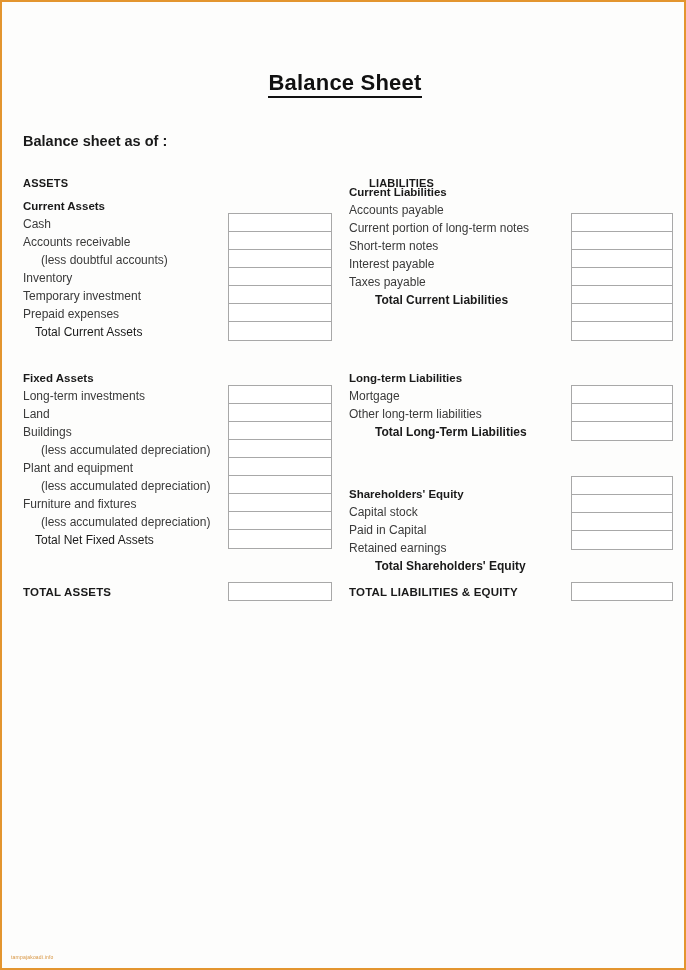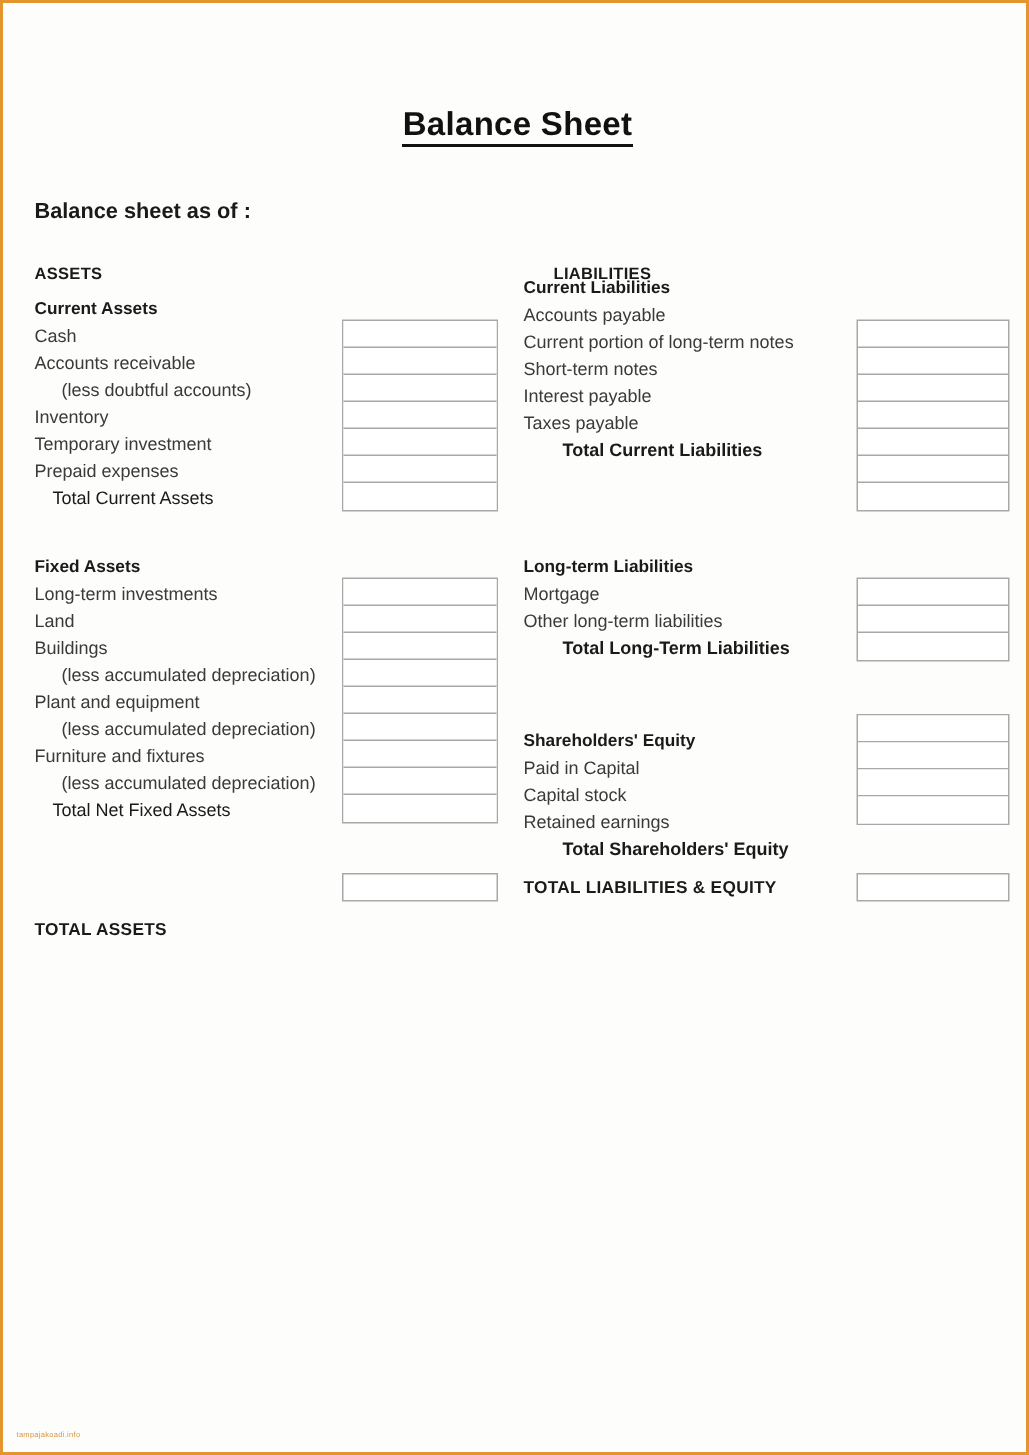--- a/index.html
+++ b/index.html
@@ -184,21 +184,21 @@
       <div class="box-cell"></div>
       <div class="box-cell"></div>
       <div class="box-cell"></div>
       <div class="box-cell"></div>
       <div class="box-cell"></div>
       <div class="box-cell"></div>
       <div class="box-cell"></div>
       <div class="box-cell"></div>
     </div>
 
-  <div class="grand" style="top:612px; left:21px;">TOTAL ASSETS</div>
+  <div class="grand" style="top:584px; left:21px;">TOTAL ASSETS</div>
   <div class="single-box" style="top:580px; left:226px; width:104px;"></div>
 
   <div class="section" style="top:181px; left:347px; width:215px;">
     <div class="sec-title">Current Liabilities</div>
     <div>
         <div class="row">Accounts payable</div>
         <div class="row">Current portion of long-term notes</div>
         <div class="row">Short-term notes</div>
         <div class="row">Interest payable</div>
         <div class="row">Taxes payable</div>
@@ -225,22 +225,22 @@
   </div>
   <div class="box-stack" style="top:383px; left:569px; width:102px;">
       <div class="box-cell"></div>
       <div class="box-cell"></div>
       <div class="box-cell"></div>
     </div>
 
   <div class="section" style="top:483px; left:347px; width:215px;">
     <div class="sec-title">Shareholders' Equity</div>
     <div>
+        <div class="row">Capital stock</div>
         <div class="row">Paid in Capital</div>
-        <div class="row">Capital stock</div>
         <div class="row">Retained earnings</div>
         <div class="row total-deep">Total Shareholders' Equity</div>
       </div>
   </div>
   <div class="box-stack" style="top:474px; left:569px; width:102px;">
       <div class="box-cell"></div>
       <div class="box-cell"></div>
       <div class="box-cell"></div>
       <div class="box-cell"></div>
     </div>

